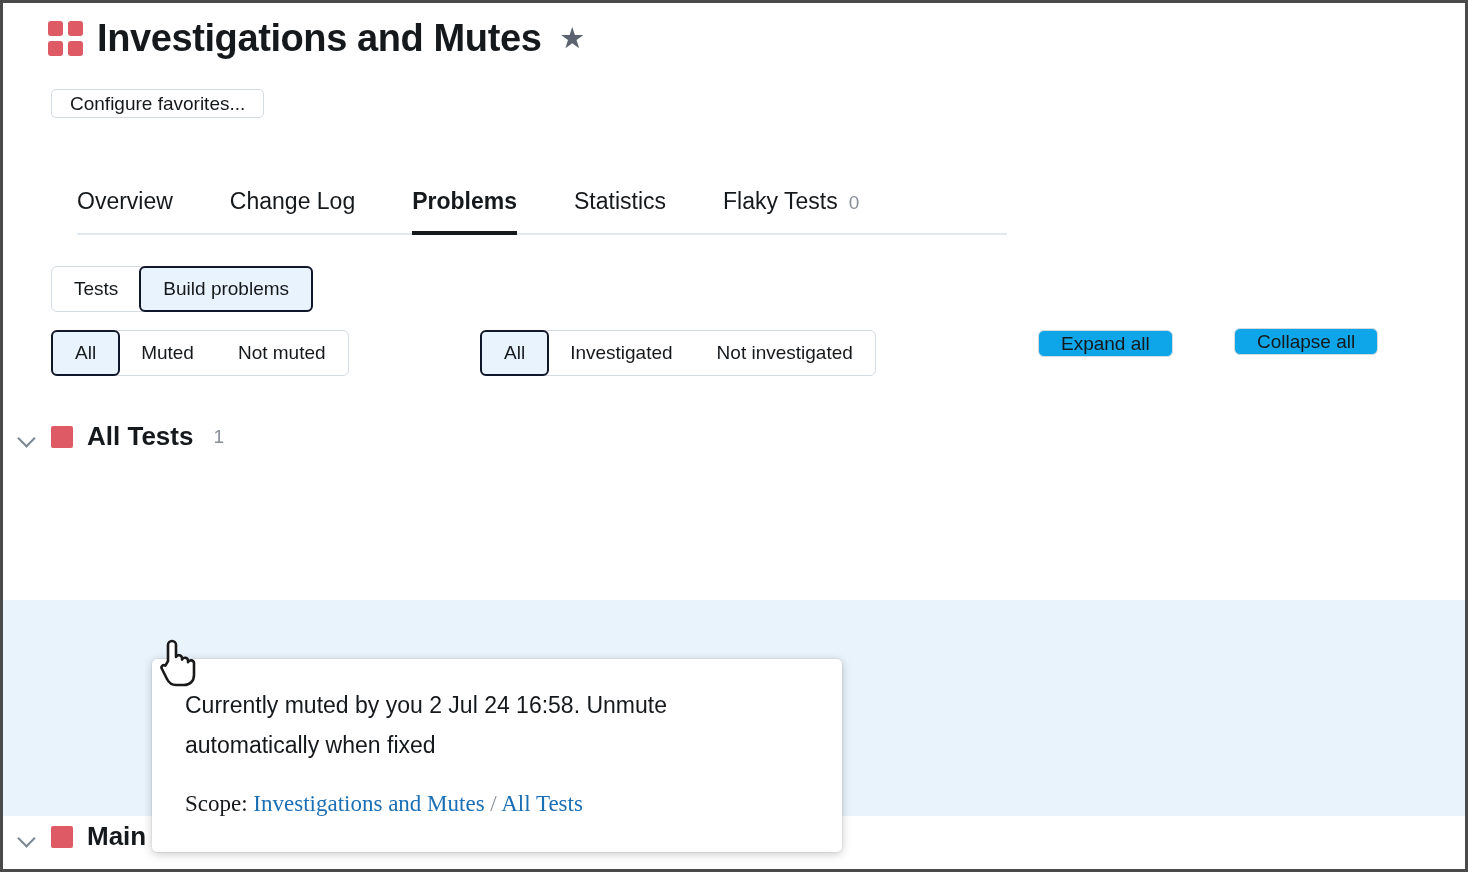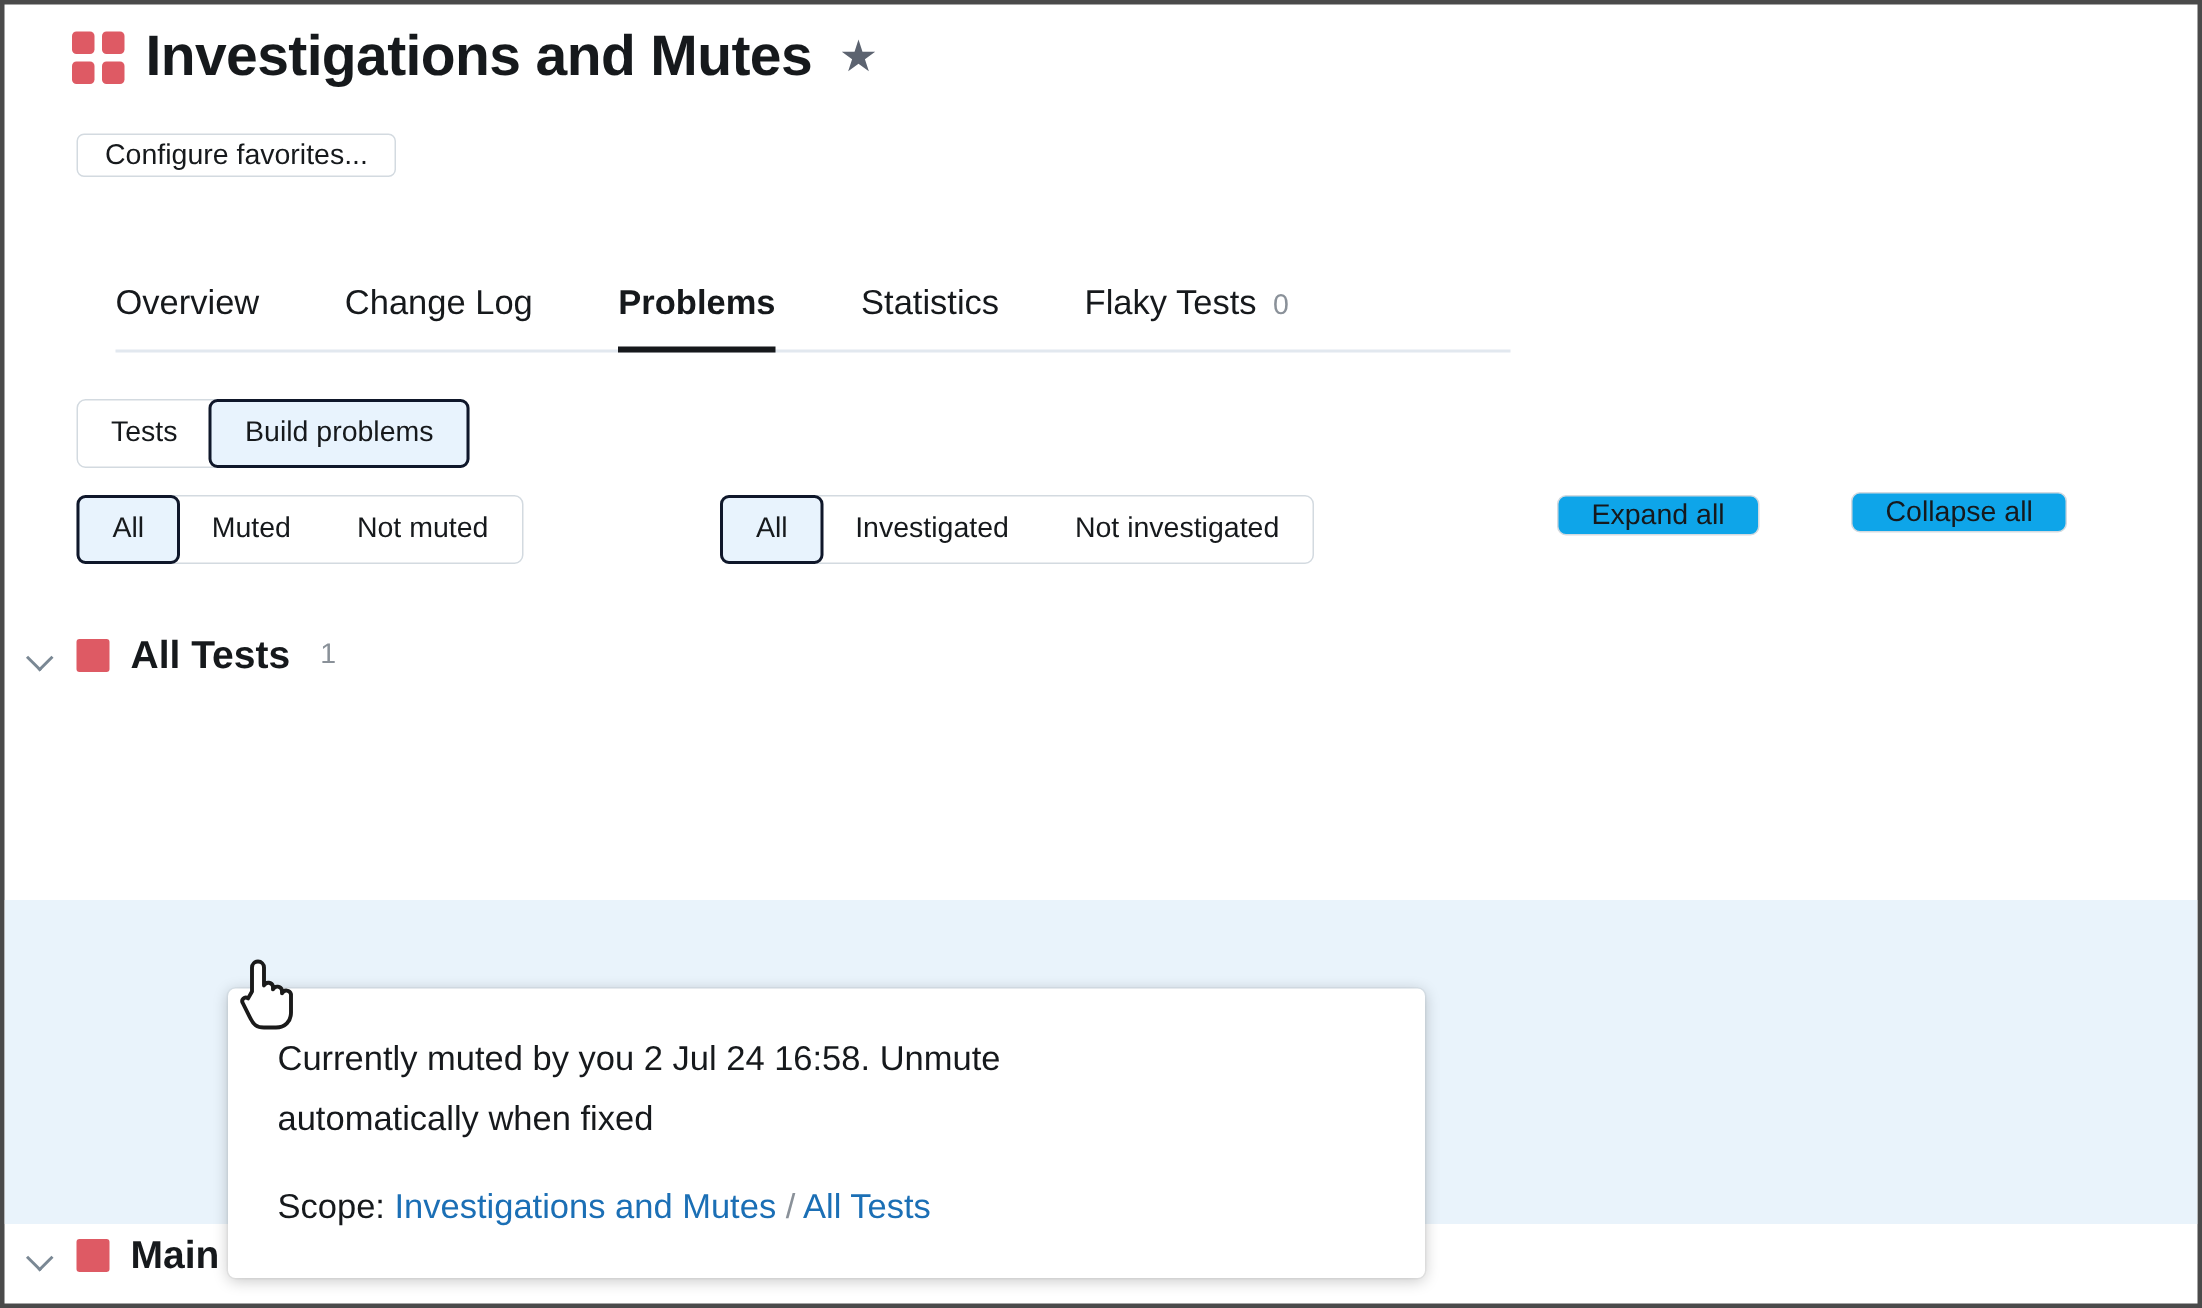--- a/index.html
+++ b/index.html
@@ -117,27 +117,27 @@
   .table-head { position: absolute; left: 0; top: 482px; width: 100%; height: 100px; }
 
   
   .data-row {
     position: absolute; left: 0; top: 597px; width: 100%; height: 216px;
     background: #E9F3FB;
   }
 
   
   .tooltip {
-    position: absolute; left: 149px; top: 656px; width: 798px; height: 193px;
+    position: absolute; left: 149px; top: 656px; width: 690px; height: 193px;
     background: #ffffff; border-radius: 5px;
     box-shadow: 0 2px 10px rgba(0,0,0,0.22), 0 0 0 1px rgba(0,0,0,0.04);
     padding: 26px 30px 0 33px;
   }
   .tt-line { font-size: 23px; color: #16191C; line-height: 40px; }
-  .tt-scope { font-size: 23px; color: #16191C; margin-top: 26px; }
+  .tt-scope { font-size: 23px; color: #16191C; margin-top: 26px; font-family: Liberation Serif, serif; }
   .tt-link { color: #1B6FB5; cursor: pointer; }
   .tt-sep { color: #8A9199; }
 
   
   .cursor-hand { position: absolute; left: 153px; top: 634px; width: 42px; height: 50px; pointer-events: none; }
 </style>
 </head>
 <body>
 
 <div id="frame">

